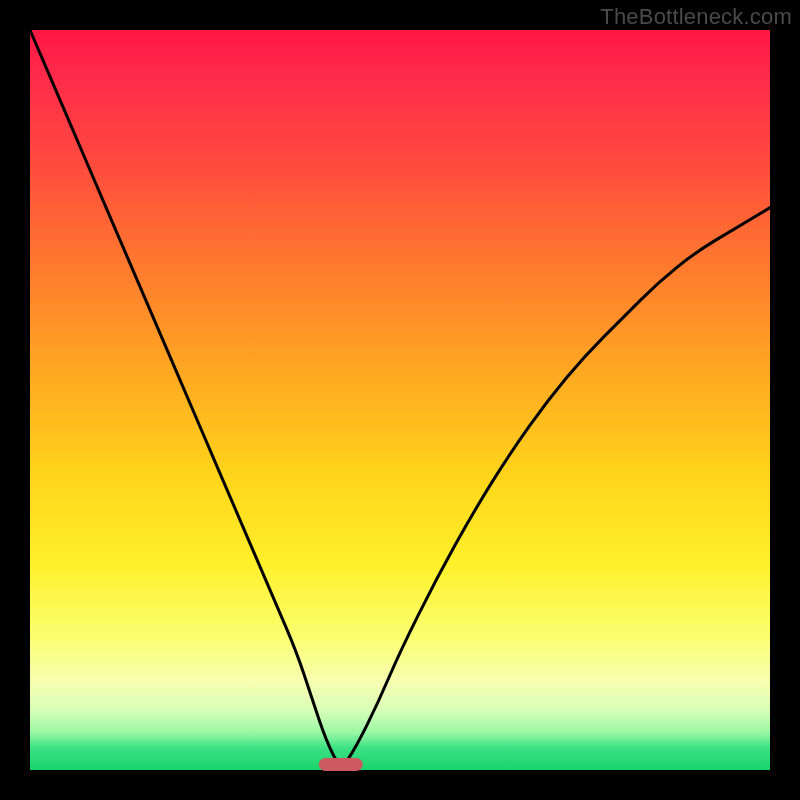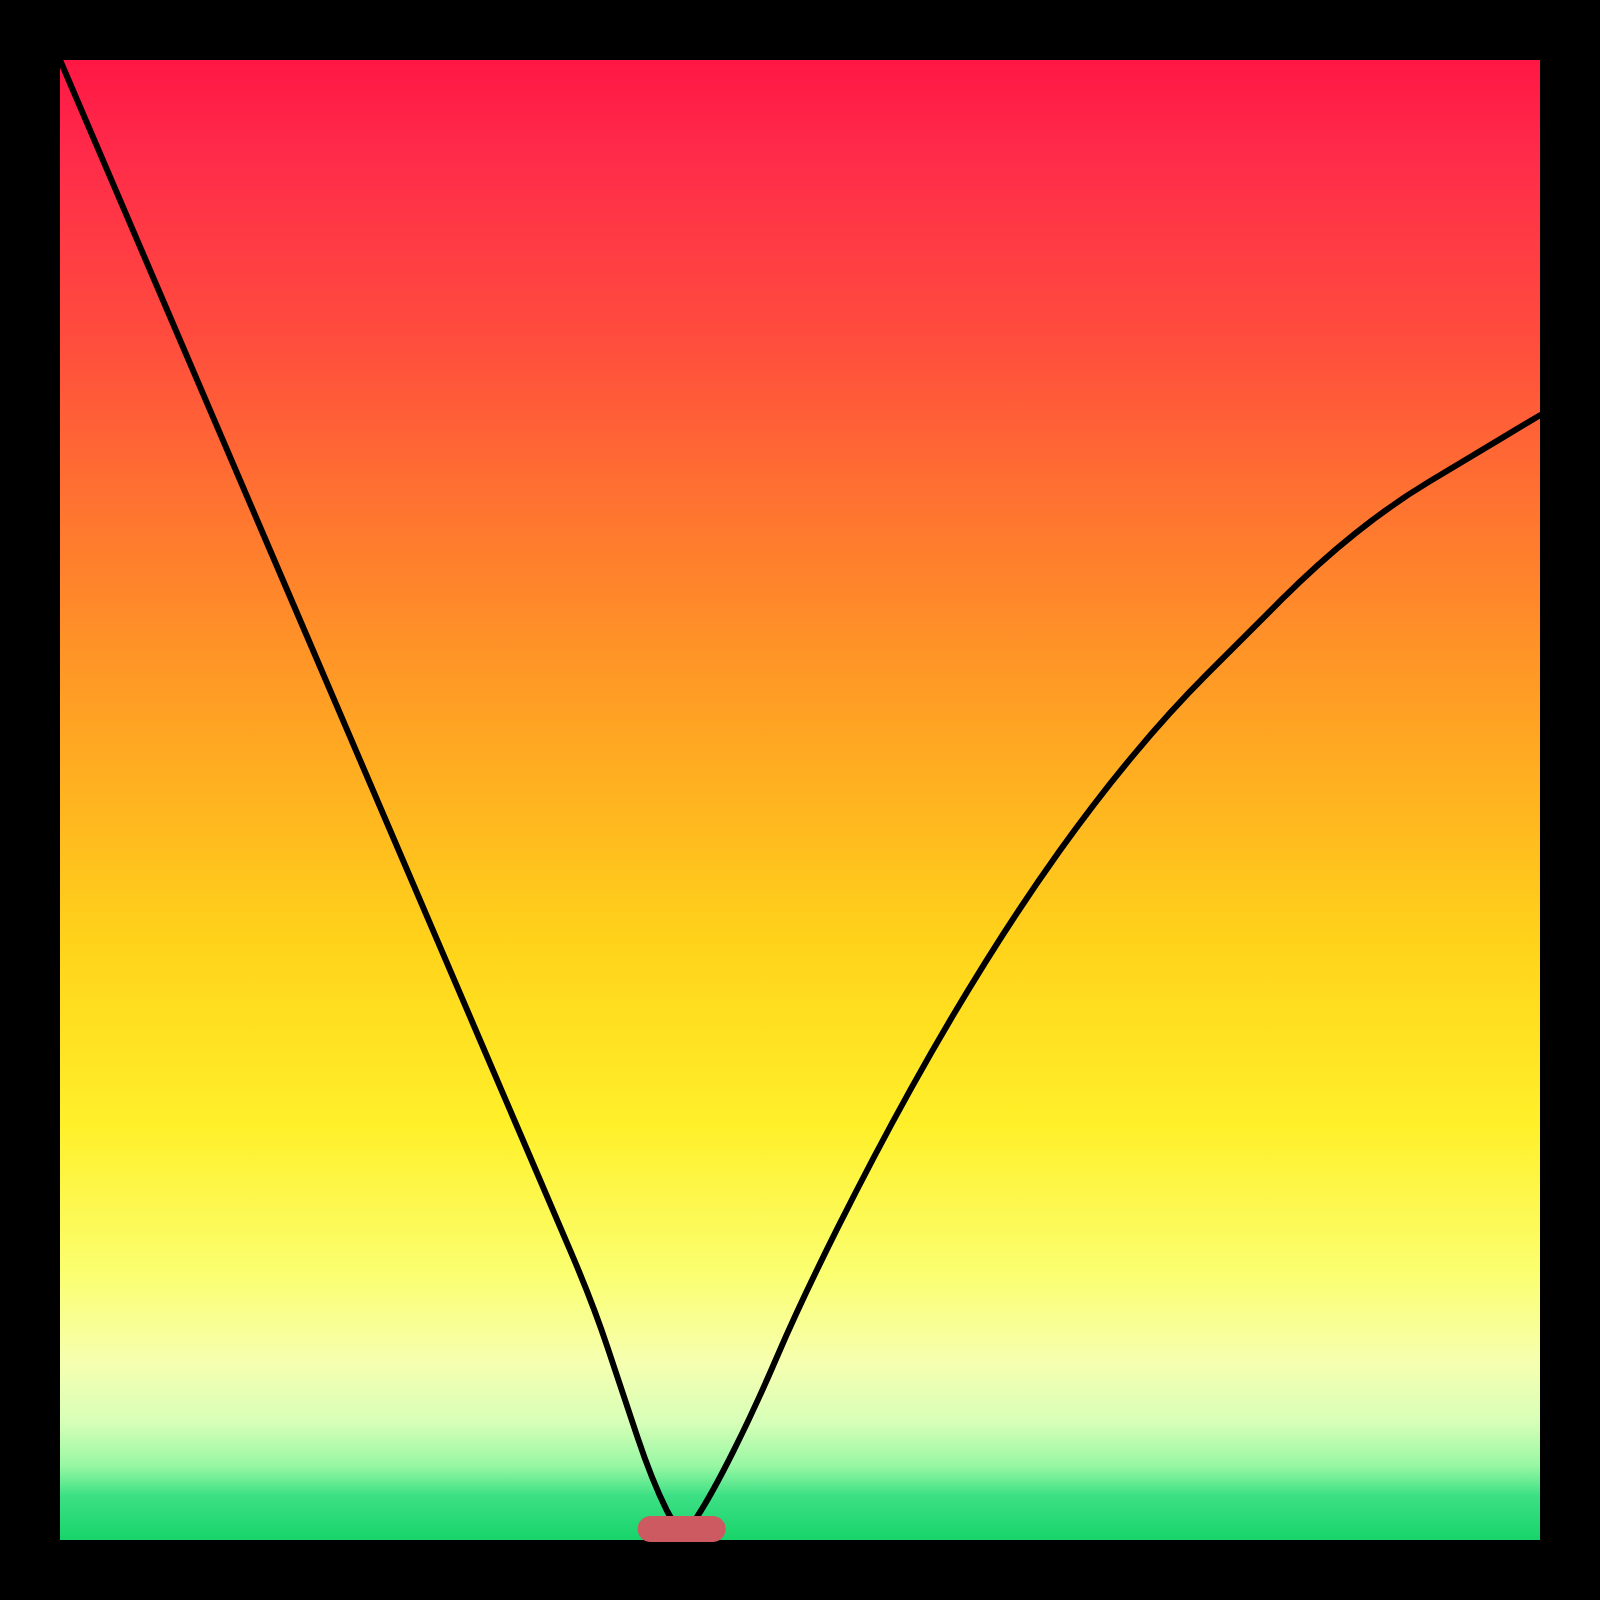--- a/index.html
+++ b/index.html
@@ -67,20 +67,21 @@
     background: #cc5a60;
     bottom: -1px;          
     transform: translateX(-50%);
   }
 </style>
 </head>
 <body>
 
 <div class="frame">
 
+  <div class="watermark">TheBottleneck.com</div>
 
   <div class="plot-area">
 
     <svg class="curve" viewBox="0 0 740 740" preserveAspectRatio="none">
       <path id="curve-path" fill="none" stroke="#000" stroke-width="3" stroke-linecap="round" stroke-linejoin="round" d="M 0 0 Q 22.2 51.799999999999955 33.3 77.69999999999999 Q 44.4 103.60000000000002 55.5 129.5 Q 66.6 155.39999999999998 77.69999999999999 181.3 Q 88.8 207.20000000000005 99.9 233.10000000000002 Q 111 259 122.1 284.9 Q 133.2 310.8 144.3 336.7 Q 155.4 362.59999999999997 166.5 388.5 Q 177.6 414.4 188.7 440.29999999999995 Q 199.8 466.2 210.9 492.1 Q 222 518 233.10000000000002 543.9 Q 244.20000000000002 569.8 255.3 595.7 Q 266.4 621.6 273.79999999999995 643.8 Q 281.2 666 288.6 688.2 Q 296 710.4 303.4 725.2 Q 310.8 740 318.20000000000005 728.9 Q 325.6 717.8 336.7 695.5999999999999 Q 347.79999999999995 673.4 358.9 647.5 Q 370 621.6 388.5 584.6 Q 407.00000000000006 547.6 425.5 514.3 Q 444 481 462.5 451.4 Q 481 421.8 499.5 395.9 Q 518 370 536.5 347.79999999999995 Q 555 325.59999999999997 573.5 307.1 Q 592 288.6 610.5 270.1 Q 629 251.59999999999997 647.5 236.79999999999998 Q 666 222 684.5 210.90000000000003 Q 703 199.80000000000007 721.5 188.70000000000005 T 740 177.60000000000002"></path>
     </svg>
 
     <div id="marker" class="marker" style="left: 310.8px; width: 44.4px; background: rgb(204, 90, 96);"></div>
   </div>
 </div>

